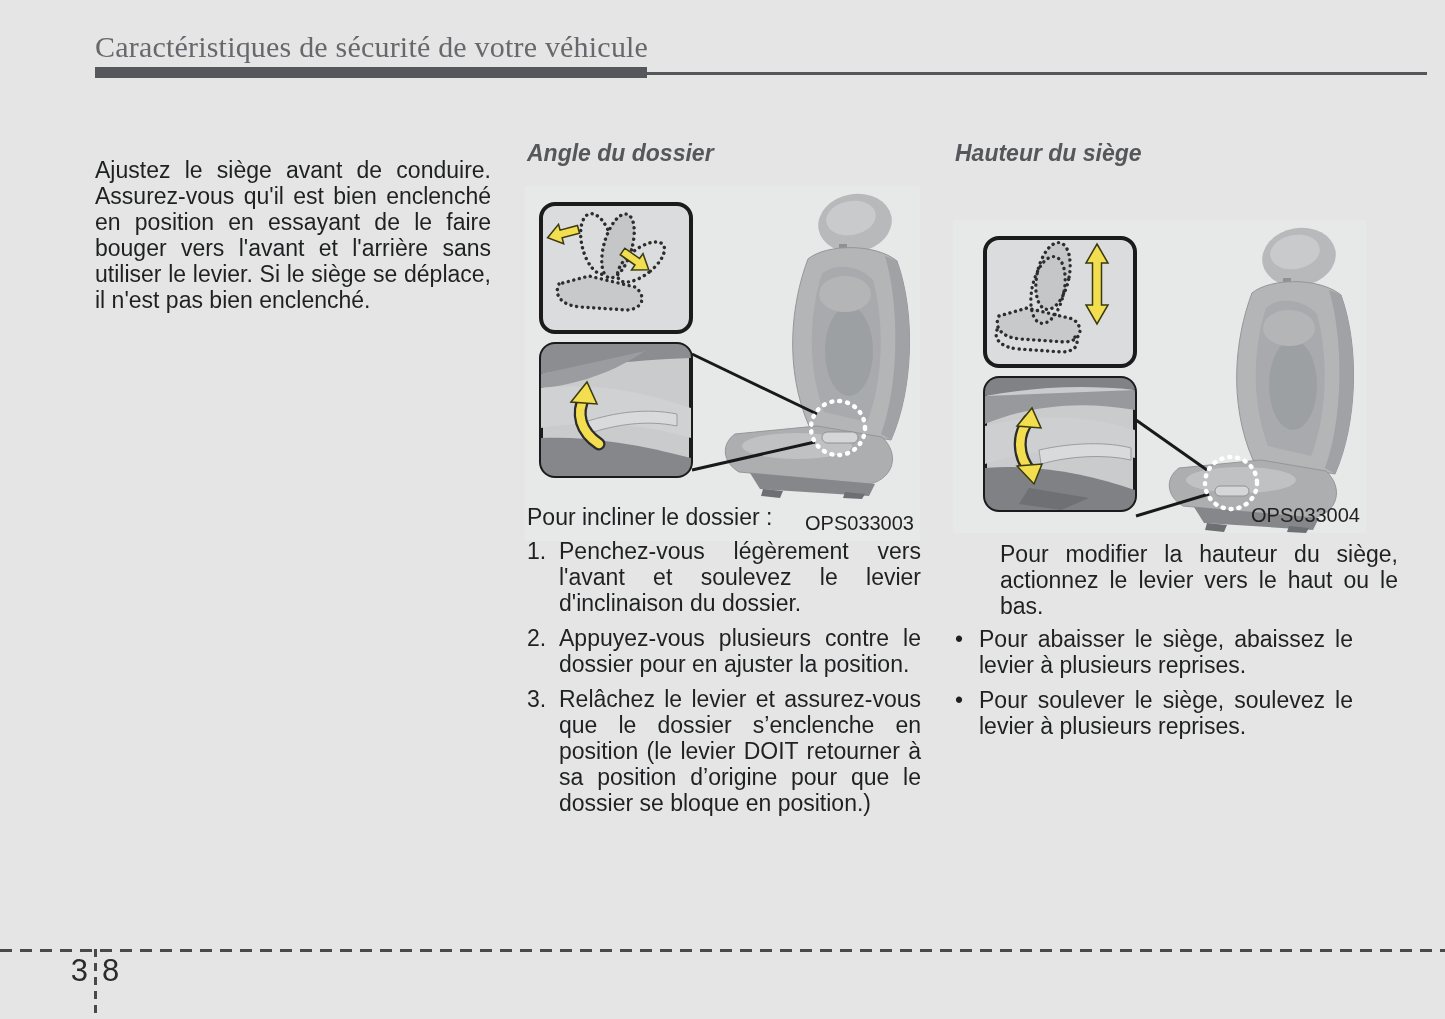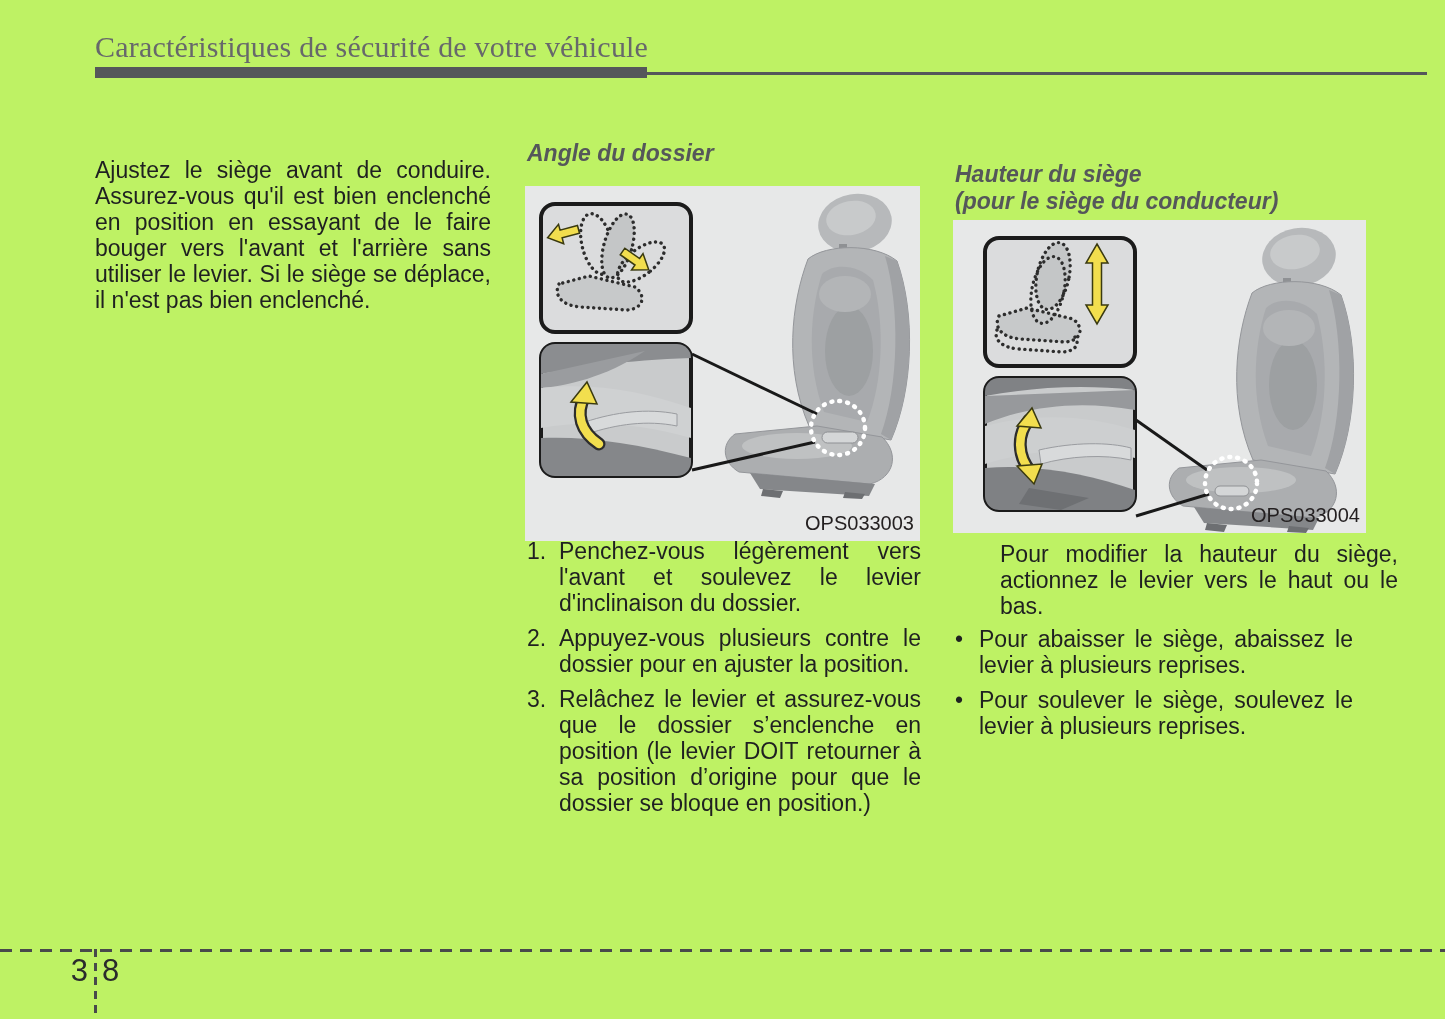--- a/index.html
+++ b/index.html
@@ -1,16 +1,16 @@
 <!DOCTYPE html>
 <html><head>
 <meta charset="utf-8">
 <style>
   html,body{margin:0;padding:0;background:#ffffff;}
-  #page{position:relative;width:1445px;height:1019px;background:#bef264;overflow:hidden;
+  #page{position:relative;width:1445px;height:1019px;background:#e5e5e5;overflow:hidden;
         font-family:"Liberation Sans", sans-serif;color:#231f20;text-decoration:underline;}
   .abs{position:absolute;}
 
   
   .doc-title{left:95px;top:30px;font-family:"Liberation Serif", serif;font-size:30px;
              color:#67686b;letter-spacing:0.2px;}
   .title-bar{left:95px;top:67px;width:552px;height:11px;background:#55575a;}
   .title-rule{left:645px;top:72px;width:782px;height:3px;background:#55575a;}
 
   
@@ -107,39 +107,39 @@
         <g>
           <path d="M74 258 C56 246 50 228 60 210" fill="none" stroke="#2d2d2d" stroke-width="13" stroke-linecap="round"></path>
           <path d="M74 258 C56 246 50 228 60 210" fill="none" stroke="#f2de4e" stroke-width="8.5" stroke-linecap="round"></path>
           <polygon class="yellow" points="46,216 62,196 72,218"></polygon>
         </g>
       </g>
     </svg>
     <div class="fig-caption">OPS033003</div>
   </div>
 
+  <div class="abs body-text" style="left:527px;top:504px;width:394px;text-align:left;">Pour incliner le dossier :</div>
 
   <div class="abs body-text" style="left:527px;top:538px;width:394px;">
     <div class="list-item">
       <span class="marker">1.</span>
       <div class="li-text">Penchez-vous légèrement vers l'avant et soulevez le levier d'inclinaison du dossier.</div>
     </div>
     <div class="list-item">
       <span class="marker">2.</span>
       <div class="li-text">Appuyez-vous plusieurs contre le dossier pour en ajuster la position.</div>
     </div>
     <div class="list-item">
       <span class="marker">3.</span>
       <div class="li-text">Relâchez le levier et assurez-vous que le dossier s’enclenche en position (le levier DOIT retourner à sa position d’origine pour que le dossier se bloque en position.)</div>
     </div>
   </div>
 
-  <div class="abs col-heading" style="left:955px;top:140px;width:398px;margin-top:21px;">
+  <div class="abs col-heading" style="left:955px;top:140px;width:398px;">
     <div>Hauteur du siège</div>
-    <div>(pour le siège du conducteur)</div>
   </div>
 
   <div class="abs figure" style="left:953px;top:220px;width:397px;height:313px;padding-left:16px;">
     <svg width="397" height="313" viewBox="0 0 397 313">
       <defs>
         <clipPath id="f2b">
             <rect x="16" y="158" width="150" height="132" rx="14"></rect>
           </clipPath>
       </defs>
       <rect width="397" height="313" fill="#e7e8e8"></rect>

